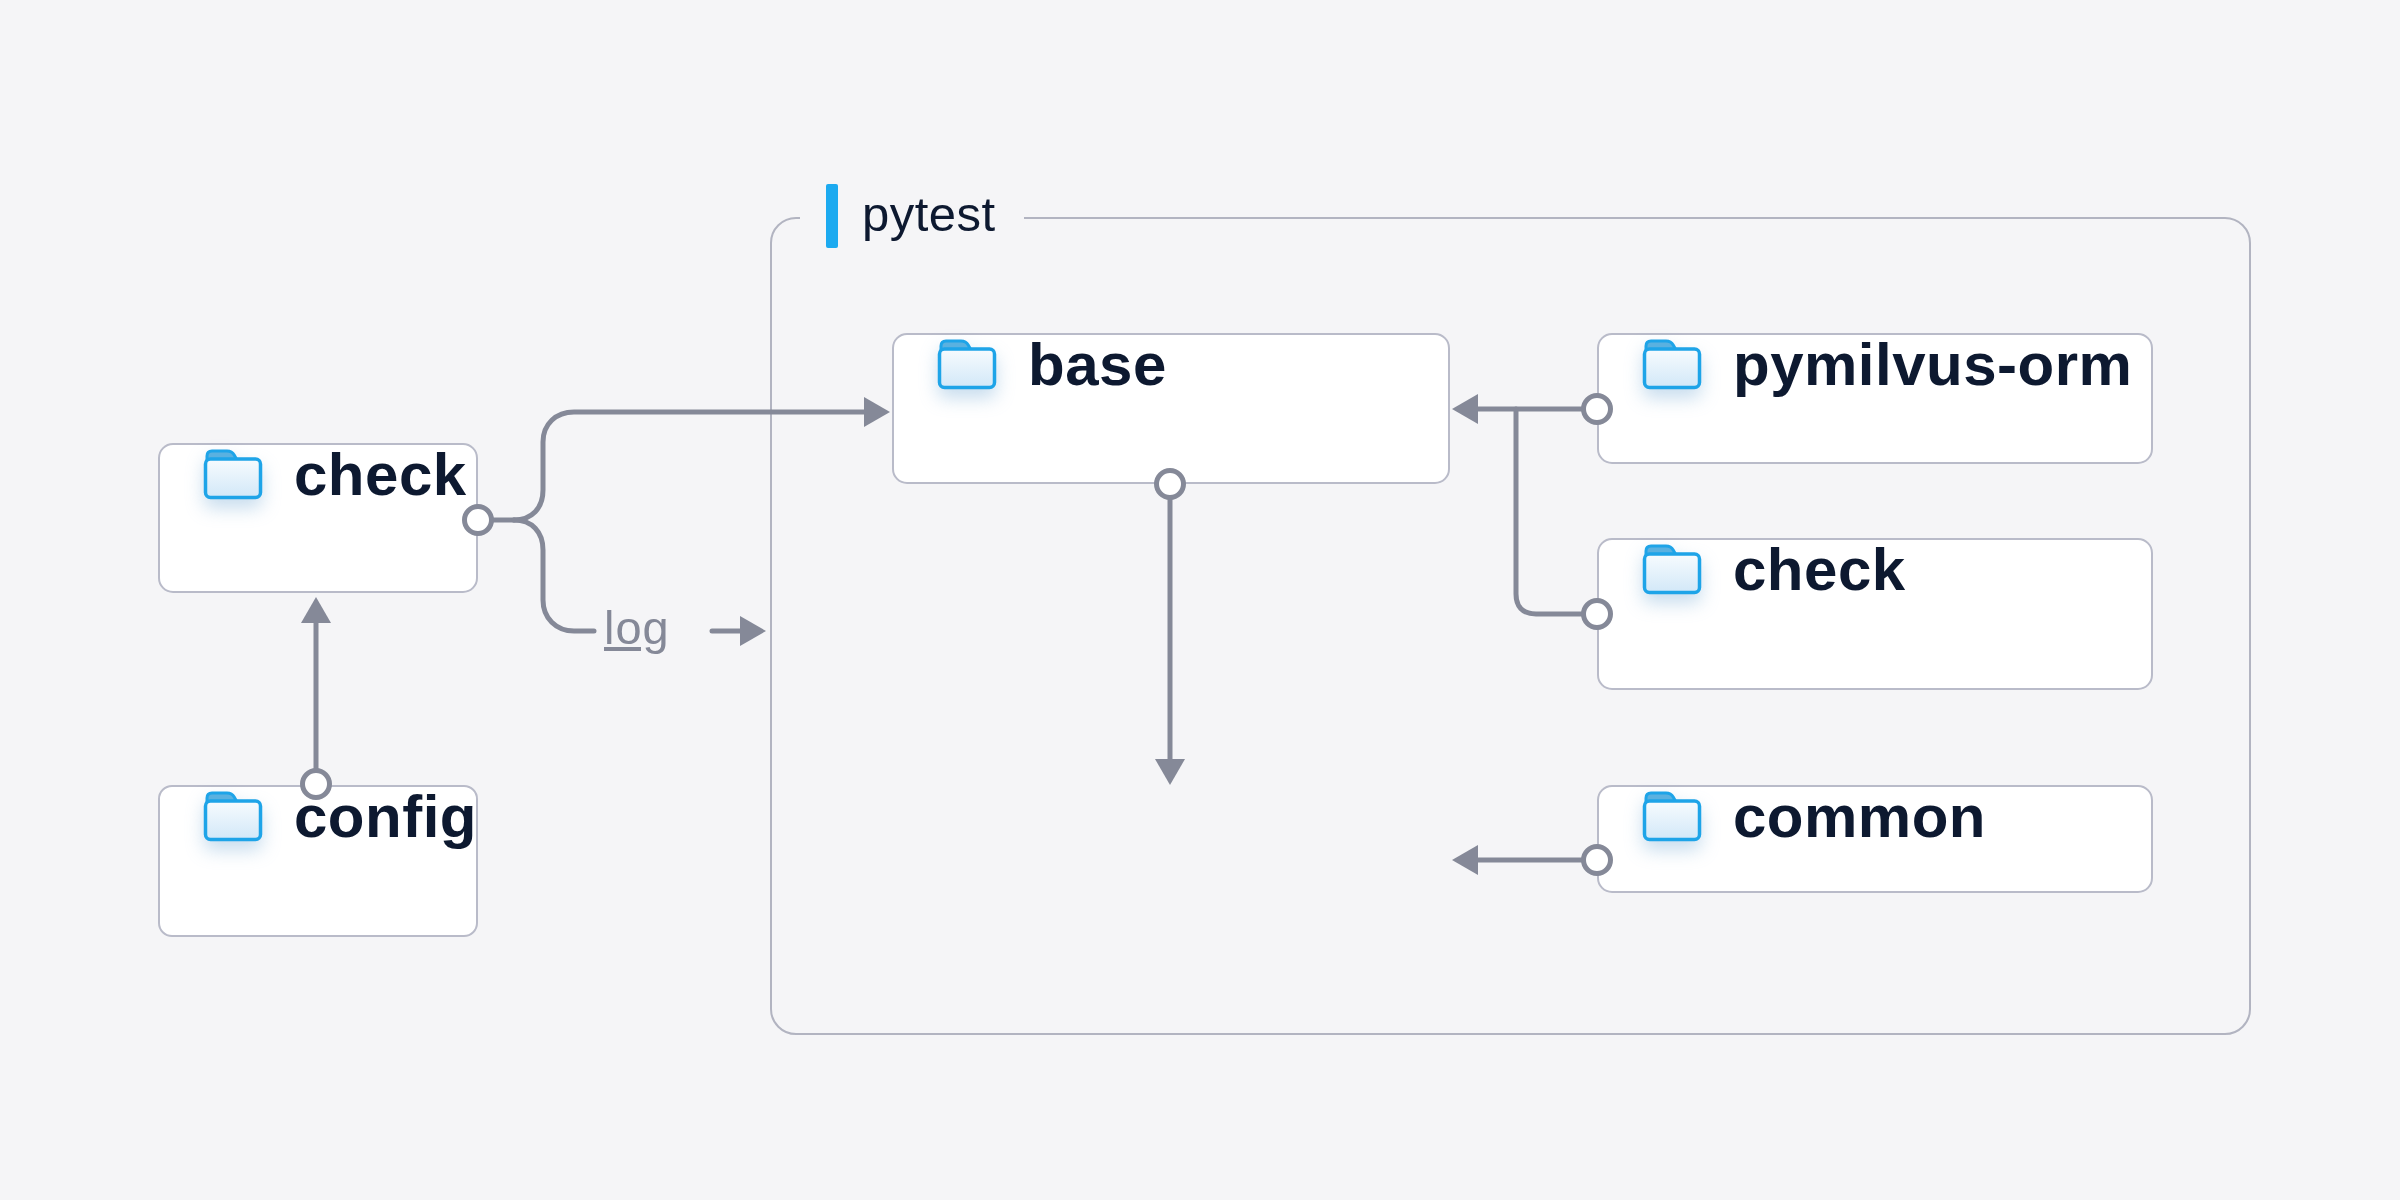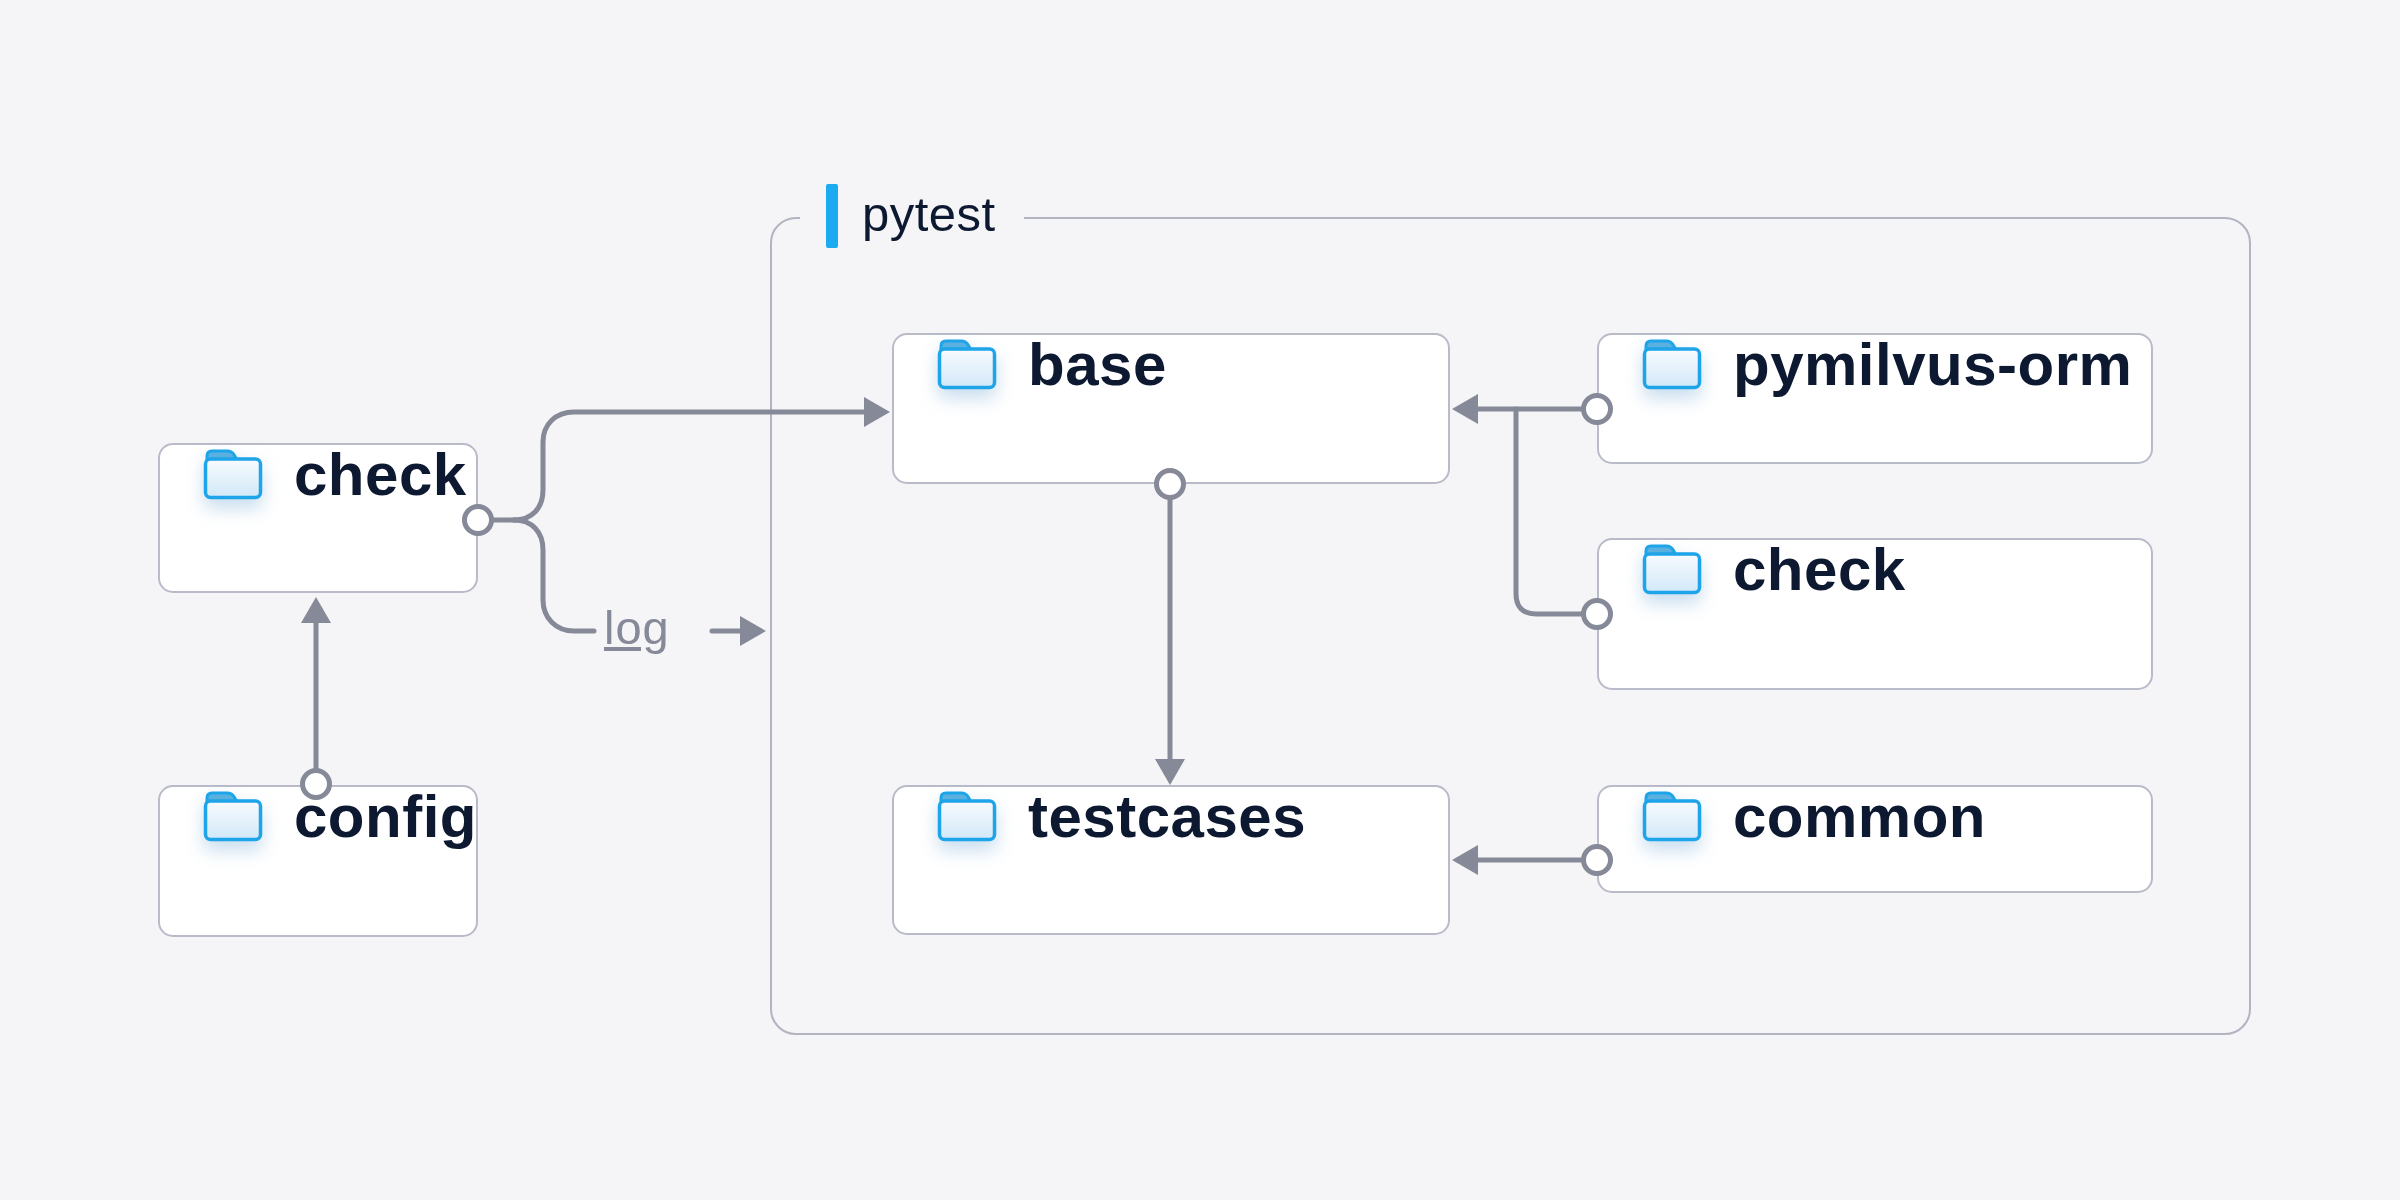--- a/index.html
+++ b/index.html
@@ -50,21 +50,21 @@
   }
   .node .label {
     font-size: 60px; font-weight: 700; color: #0d1930;
     letter-spacing: 0.5px; line-height: 1;
     margin-left: 28px; padding-bottom: 6px;
     white-space: nowrap;
   }
   .node .folder { filter: drop-shadow(0px 9px 9px rgba(110,165,210,0.38)); flex: 0 0 auto; }
 
   .node-utils     { left: 158px;  top: 443px; width: 320px; height: 150px; }
-  .node-config    { left: 158px;  top: 785px; width: 320px; height: 152px; }
+  .node-config    { left: 158px;  top: 785px; width: 320px; height: 152px; border-radius: 14px; }
   .node-base      { left: 892px;  top: 333px; width: 558px; height: 151px; }
   .node-pymilvus  { left: 1597px; top: 333px; width: 556px; height: 131px; }
   .node-check     { left: 1597px; top: 538px; width: 556px; height: 152px; }
   .node-testcases { left: 892px;  top: 785px; width: 558px; height: 150px; }
   .node-common    { left: 1597px; top: 785px; width: 556px; height: 108px; }
 
   .connector-layer {
     position: absolute; inset: 0; width: 2400px; height: 1200px;
     z-index: 3; pointer-events: none;
   }
@@ -131,27 +131,20 @@
   </div>
 
   <div class="node node-check">
     <svg class="folder" width="66" height="58" viewBox="0 0 66 58">
       <path d="M7 16 v-5 q0 -5 5 -5 h15 q5 0 7.2 4 l3.6 6.5 h-30.8 z" fill="#5ab1e0" stroke="#1ea4e8" stroke-width="3"></path>
       <rect x="5.5" y="14" width="55" height="38.5" rx="5" fill="url(#foldergrad)" stroke="#1ea4e8" stroke-width="3.5"></rect>
     </svg>
     <div class="label">check</div>
   </div>
 
-  <div class="node node-testcases">
-    <svg class="folder" width="66" height="58" viewBox="0 0 66 58">
-      <path d="M7 16 v-5 q0 -5 5 -5 h15 q5 0 7.2 4 l3.6 6.5 h-30.8 z" fill="#5ab1e0" stroke="#1ea4e8" stroke-width="3"></path>
-      <rect x="5.5" y="14" width="55" height="38.5" rx="5" fill="url(#foldergrad)" stroke="#1ea4e8" stroke-width="3.5"></rect>
-    </svg>
-    <div class="label">testcases</div>
-  </div>
 
   <div class="node node-common">
     <svg class="folder" width="66" height="58" viewBox="0 0 66 58">
       <path d="M7 16 v-5 q0 -5 5 -5 h15 q5 0 7.2 4 l3.6 6.5 h-30.8 z" fill="#5ab1e0" stroke="#1ea4e8" stroke-width="3"></path>
       <rect x="5.5" y="14" width="55" height="38.5" rx="5" fill="url(#foldergrad)" stroke="#1ea4e8" stroke-width="3.5"></rect>
     </svg>
     <div class="label">common</div>
   </div>
 
   <div class="edge-text">log</div>

